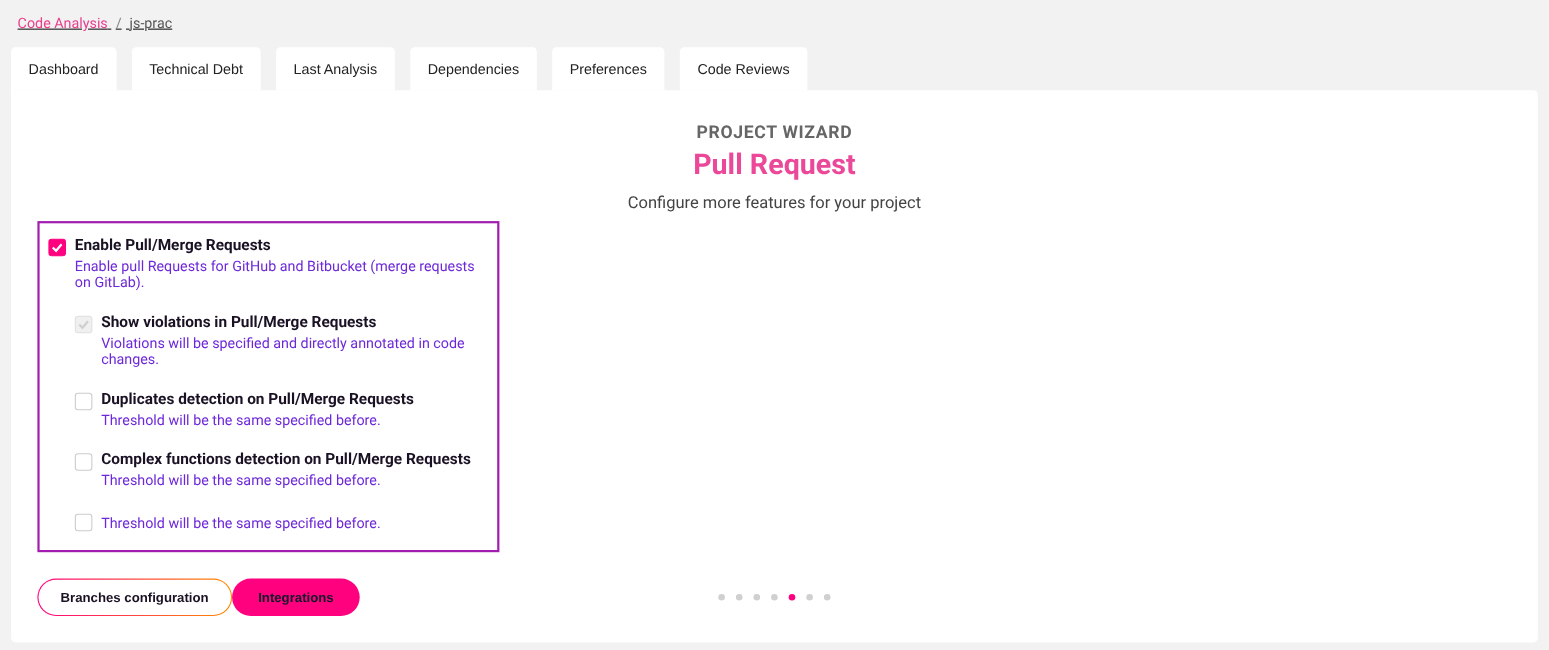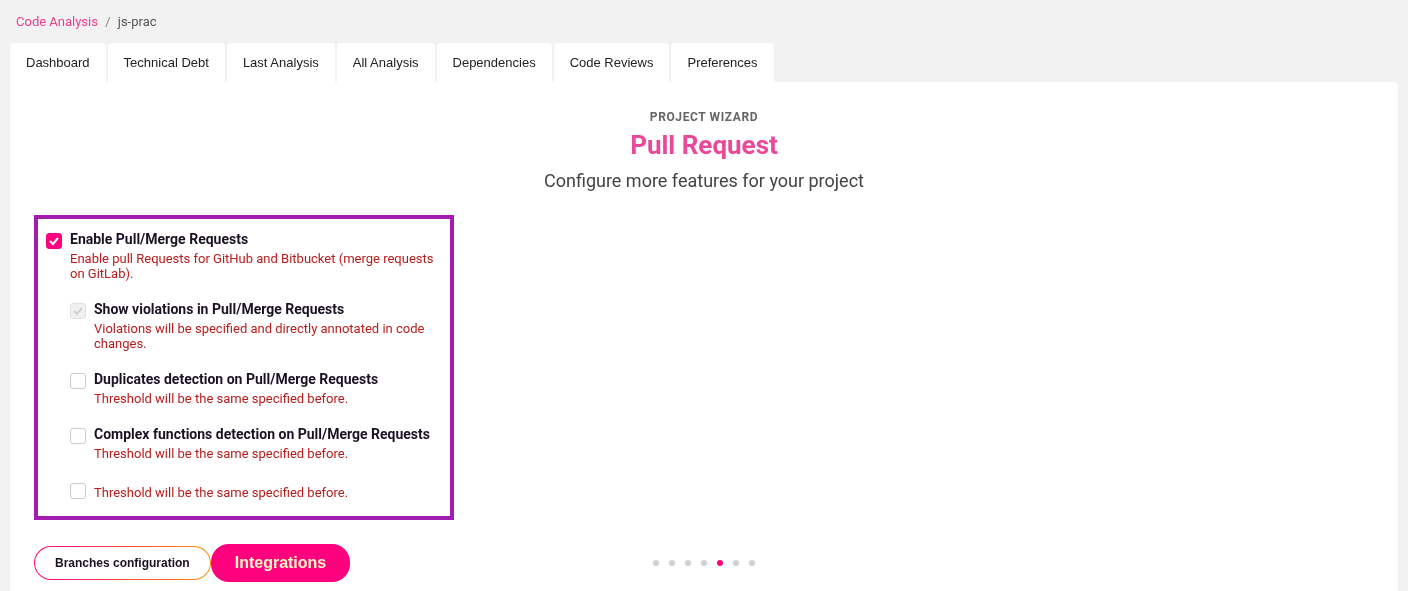--- a/index.html
+++ b/index.html
@@ -6,28 +6,29 @@
   body {
     font-family: -apple-system, BlinkMacSystemFont, "Segoe UI", Roboto, Helvetica, Arial, sans-serif;
     background: #f2f2f2;
     color: #1a1a1a;
     font-size: 14px;
   }
   .page { padding: 10px 10px 20px 10px; }
   .breadcrumb {
     font-size: 13px;
     padding: 4px 0 14px 6px;
+    text-decoration: underline;
   }
   .breadcrumb .root { color: #e83e8c; }
   .breadcrumb .sep { color: #888; margin: 0 4px; }
   .breadcrumb .leaf { color: #555; }
 
   .tabs {
     display: flex;
-    gap: 0;
+    gap: 12px;
   }
   .tab {
     background: #fff;
     border: none;
     padding: 12px 16px;
     font-size: 13px;
     color: #222;
     cursor: pointer;
     margin-right: 2px;
     border-radius: 4px 4px 0 0;
@@ -38,42 +39,42 @@
     border-radius: 0 4px 4px 4px;
     padding: 24px;
     position: relative;
     min-height: 480px;
     display: flex;
     flex-direction: column;
   }
 
   .wizard-head { text-align: center; margin-top: 4px; }
   .wizard-eyebrow {
-    font-size: 12px;
+    font-size: 16px;
     font-weight: 700;
     letter-spacing: 0.6px;
     color: #666;
     text-transform: uppercase;
   }
   .wizard-title {
     font-size: 26px;
     font-weight: 700;
     color: #ec4899;
     margin-top: 6px;
   }
   .wizard-sub {
-    font-size: 18px;
+    font-size: 15px;
     color: #444;
     margin-top: 10px;
   }
 
   .options-frame {
-    border: 4px solid #a21caf;
+    border: 2px solid #a21caf;
     padding: 12px 16px 16px 8px;
-    margin-top: 24px;
+    margin-top: 8px;
     width: 420px;
   }
 
   .opt-row { display: flex; align-items: flex-start; margin-top: 16px; }
   .opt-row:first-child { margin-top: 0; }
   .opt-row.sub { margin-left: 24px; margin-top: 20px; }
 
   .cb {
     width: 16px; height: 16px;
     border: 1px solid #ccc;
@@ -90,21 +91,21 @@
     border-color: #ff007f;
   }
   .cb.checked svg { width: 10px; height: 10px; }
   .cb.dim {
     background: #f0f0f0;
     border-color: #e0e0e0;
   }
   .cb.dim svg { width: 10px; height: 10px; opacity: 0.3; }
 
   .opt-text .t { font-weight: 700; font-size: 14px; color: #1a1224; }
-  .opt-text .d { font-size: 13px; color: #b91c1c; margin-top: 4px; }
+  .opt-text .d { font-size: 13px; color: #6d28d9; margin-top: 4px; }
 
   .footer {
     margin-top: auto;
     display: flex;
     align-items: center;
     padding-top: 24px;
   }
   
   .btn-outline-wrap {
     display:inline-block;
@@ -112,25 +113,25 @@
     border-radius:18px;
     background:linear-gradient(90deg,#ff007f,#ff8c00);
   }
   .btn-outline-wrap button{
     background:#fff;border:none;border-radius:17px;
     padding:9px 20px;font-size:12px;font-weight:700;color:#1a1224;cursor:pointer;
   }
 
   .btn-primary {
     background: #ff007f;
-    color: #fef9c3;
+    color: #0f172a;
     border: none;
     border-radius: 18px;
     padding: 10px 24px;
-    font-size: 16px;
+    font-size: 12px;
     font-weight: 700;
     cursor: pointer;
   }
 
   .dots {
     position: absolute;
     left: 50%;
     transform: translateX(-50%);
     display: flex;
     gap: 10px;
@@ -149,24 +150,23 @@
   <div class="breadcrumb">
     <span class="root">Code Analysis</span>
     <span class="sep">/</span>
     <span class="leaf">js-prac</span>
   </div>
 
   <div class="tabs">
     <button class="tab">Dashboard</button>
     <button class="tab">Technical Debt</button>
     <button class="tab">Last Analysis</button>
-    <button class="tab">All Analysis</button>
     <button class="tab">Dependencies</button>
+    <button class="tab">Preferences</button>
     <button class="tab">Code Reviews</button>
-    <button class="tab">Preferences</button>
   </div>
 
   <div class="panel">
 
     <div class="wizard-head">
       <div class="wizard-eyebrow">PROJECT WIZARD</div>
       <div class="wizard-title">Pull Request</div>
       <div class="wizard-sub">Configure more features for your project</div>
     </div>
 

